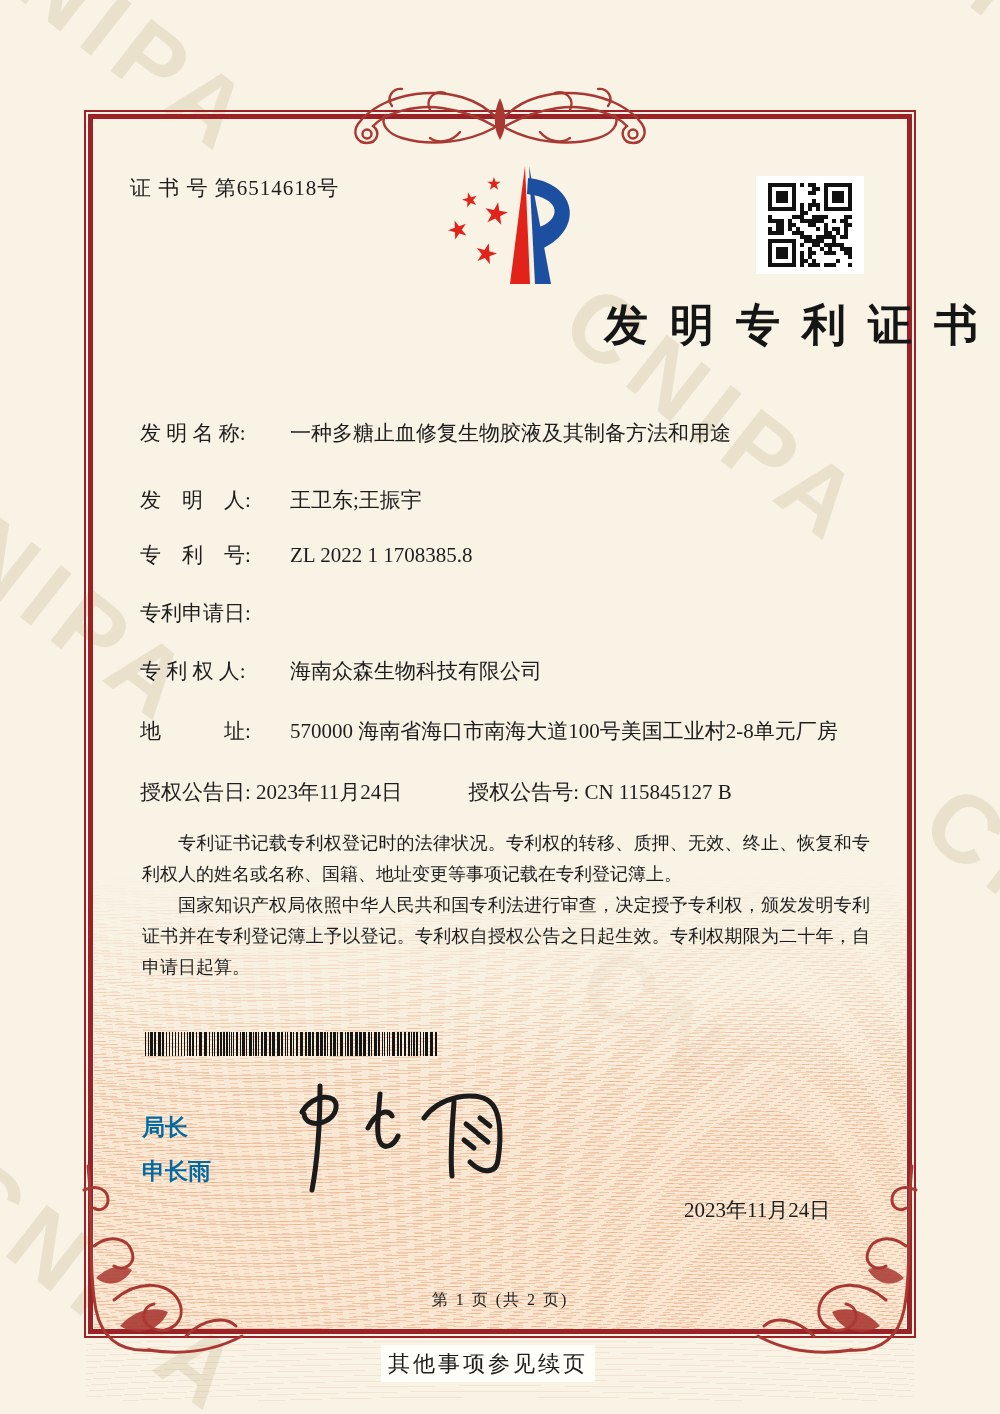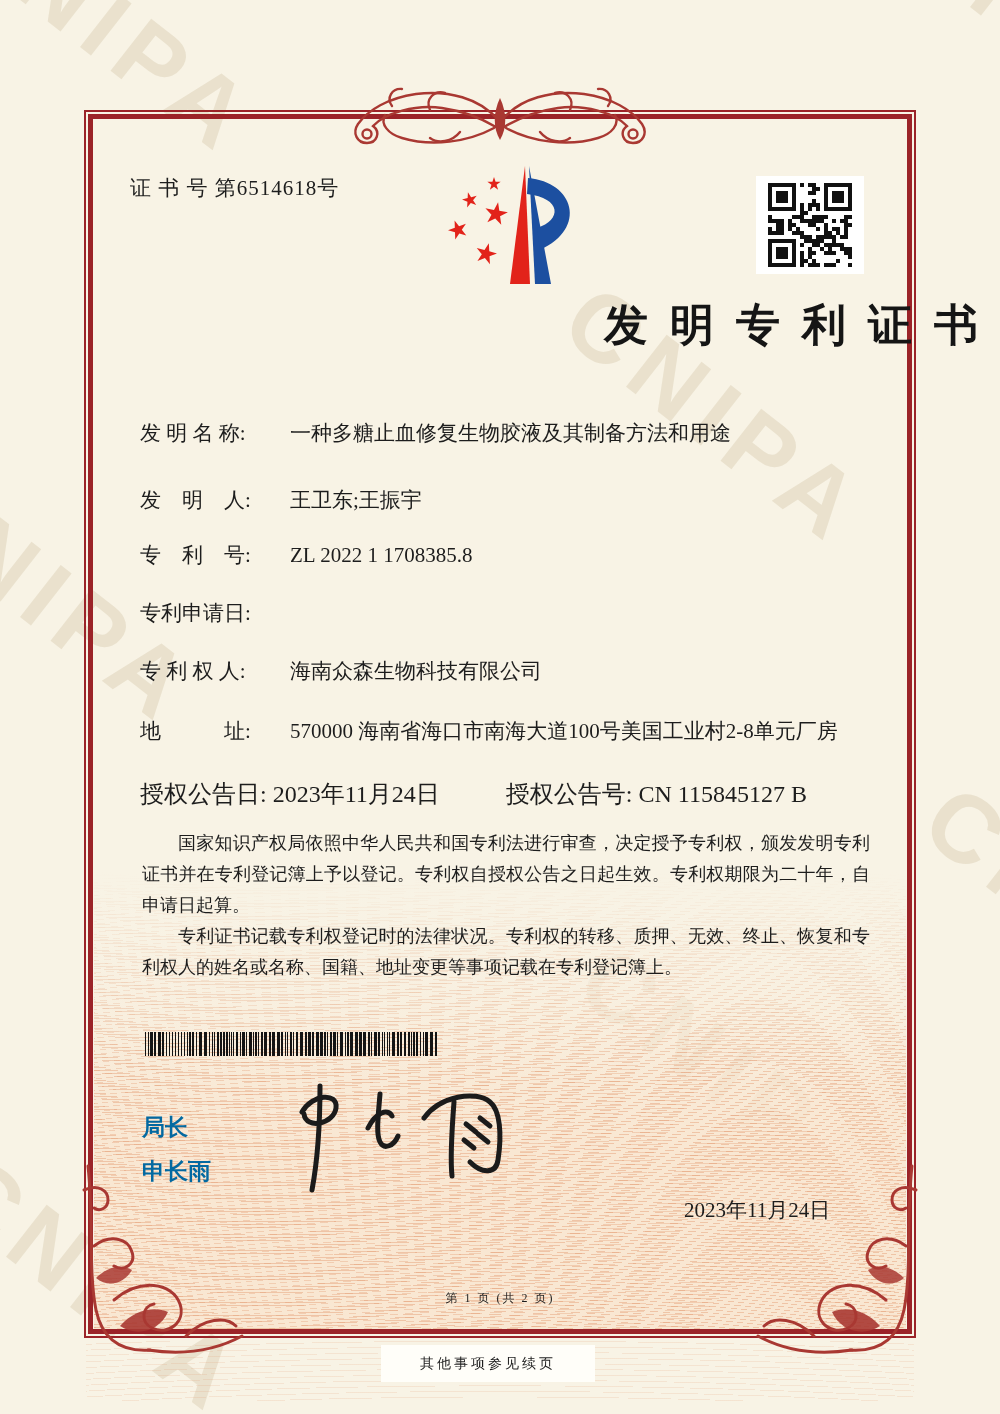--- a/index.html
+++ b/index.html
@@ -26,29 +26,29 @@
   
   .z{position:absolute;z-index:5;}
   .cert-no{left:130px;top:174px;font-size:21px;letter-spacing:1px;}
   .title{left:0;top:296px;width:1000px;text-align:right;font:700 44px "Liberation Sans",sans-serif;
          letter-spacing:22px;text-indent:22px;color:#151515;}
   .qr-box{left:756px;top:176px;width:108px;height:98px;background:#fff;display:flex;
           align-items:center;justify-content:center;}
   .row{left:140px;width:742px;display:flex;font-size:21px;line-height:30px;}
   .row .lab{flex:0 0 150px;white-space:nowrap;}
   .row .val{flex:1 1 auto;max-width:565px;}
-  .grant{left:140px;width:742px;font-size:24px;display:flex;align-items:center;}
+  .grant{left:140px;width:742px;font-size:21px;display:flex;align-items:center;}
   .grant .g2{margin-left:66px;}
   .paras{left:142px;top:828px;width:728px;font-size:18px;line-height:31px;text-align:justify;}
   .paras p{margin:0;text-indent:2em;}
   .sig-label{left:142px;font:600 23px "Liberation Sans",sans-serif;color:#0369a1;}
   .date{left:684px;top:1196px;font-size:21px;}
-  .page-info{left:0;top:1290px;width:1000px;text-align:center;font-size:12px;letter-spacing:2px;}
+  .page-info{left:0;top:1290px;width:1000px;text-align:center;font-size:16px;letter-spacing:2px;}
   .note-box{left:381px;top:1345px;width:214px;height:37px;background:#fffef9;text-align:center;
-            font-size:14px;line-height:37px;letter-spacing:3px;}
+            font-size:22px;line-height:37px;letter-spacing:3px;}
   svg{display:block;}
 </style>
 </head>
 <body>
 
 <div class="wm" style="left:-70px;top:-30px">CNIPA</div>
 <div class="wm" style="left:820px;top:-70px">CNIPA</div>
 <div class="wm" style="left:-130px;top:540px">CNIPA</div>
 <div class="wm" style="left:540px;top:360px">CNIPA</div>
 <div class="wm" style="left:900px;top:860px">CNIPA</div>
@@ -283,22 +283,22 @@
     <span>授权公告日:</span>
     <span>2023年11月24日</span>
   </span>
   <span class="g2">
     <span>授权公告号:</span>
     <span>CN 115845127 B</span>
   </span>
 </div>
 
 <div class="z paras">
+  <p>专利证书记载专利权登记时的法律状况。专利权的转移、质押、无效、终止、恢复和专利权人的姓名或名称、国籍、地址变更等事项记载在专利登记簿上。</p>
   <p>国家知识产权局依照中华人民共和国专利法进行审查，决定授予专利权，颁发发明专利证书并在专利登记簿上予以登记。专利权自授权公告之日起生效。专利权期限为二十年，自申请日起算。</p>
-  <p>专利证书记载专利权登记时的法律状况。专利权的转移、质押、无效、终止、恢复和专利权人的姓名或名称、国籍、地址变更等事项记载在专利登记簿上。</p>
 </div>
 
 <svg class="z" id="barcode" style="left:145px;top:1032px" width="296" height="24" viewBox="0 0 296 24">
     <rect x="0" y="0" width="1" height="24" fill="#141414"></rect>
     <rect x="3" y="0" width="1" height="24" fill="#141414"></rect>
     <rect x="5" y="0" width="3" height="24" fill="#141414"></rect>
     <rect x="9" y="0" width="2" height="24" fill="#141414"></rect>
     <rect x="13" y="0" width="3" height="24" fill="#141414"></rect>
     <rect x="17" y="0" width="2" height="24" fill="#141414"></rect>
     <rect x="21" y="0" width="1" height="24" fill="#141414"></rect>

